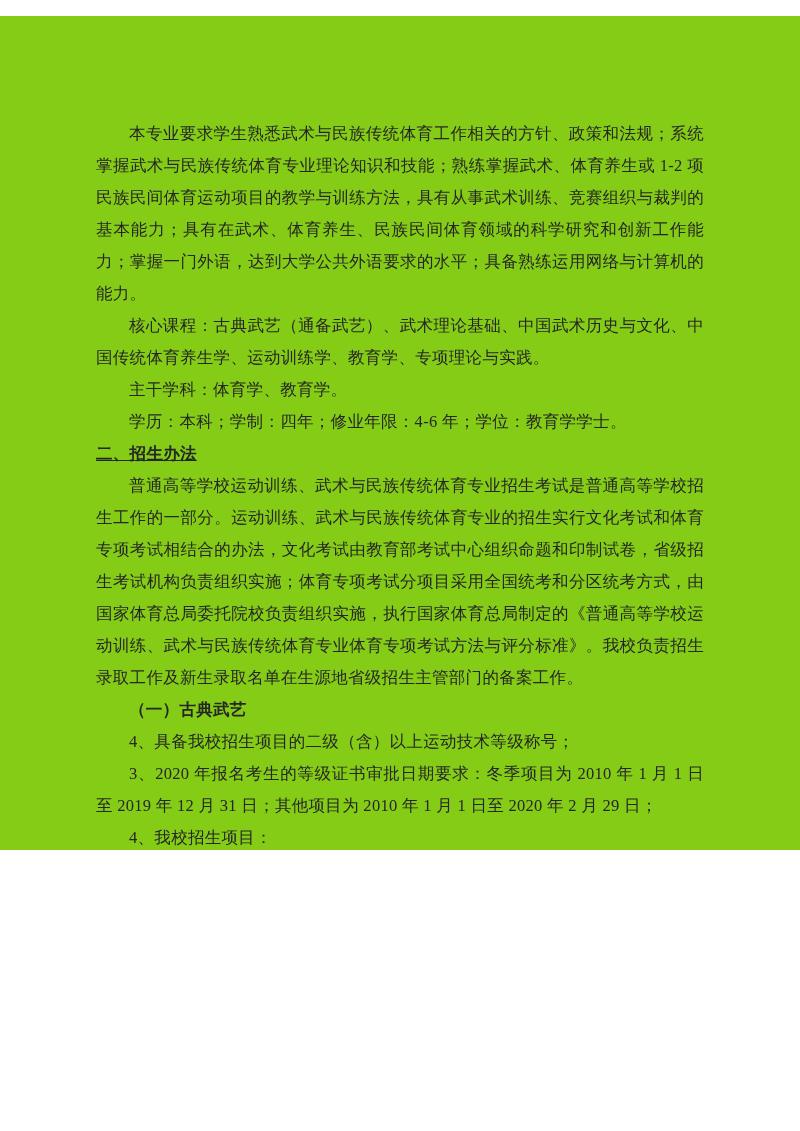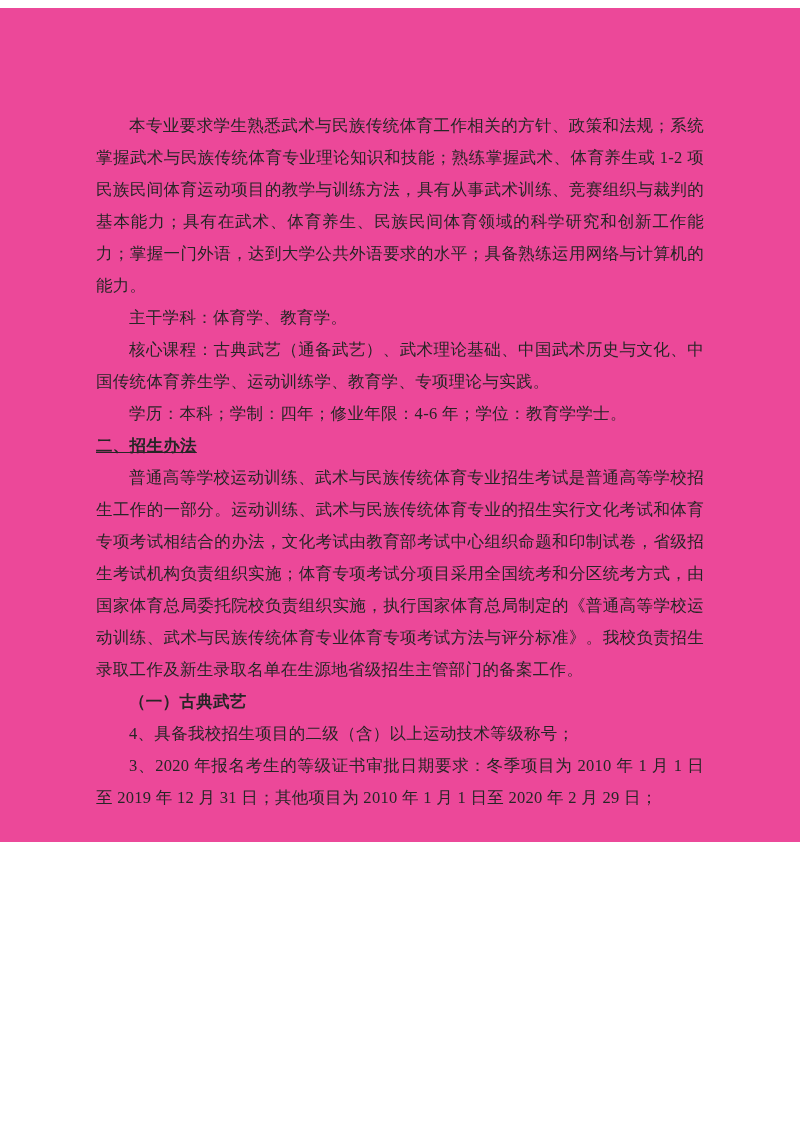--- a/index.html
+++ b/index.html
@@ -4,22 +4,22 @@
 <style>
   html, body {
     margin: 0;
     padding: 0;
     background: #ffffff;
   }
   .page {
     position: relative;
     width: 800px;
     height: 834px;
-    margin: 8px auto;
-    background: #ec4899;
+    margin: 16px auto;
+    background: #84cc16;
     box-sizing: border-box;
     padding: 102px 96px 0 96px;
     font-family: "Liberation Serif", "DejaVu Serif", serif;
     color: #262626;
     overflow: hidden;
   }
   .page p {
     margin: 0;
     font-size: 16.5px;
     line-height: 32px;
@@ -52,33 +52,34 @@
     text-indent: 1.4em;
   }
 </style>
 </head>
 <body>
 
 <div class="page">
 
   <p class="indent">本专业要求学生熟悉武术与民族传统体育工作相关的方针、政策和法规；系统掌握武术与民族传统体育专业理论知识和技能；熟练掌握武术、体育养生或 1-2 项民族民间体育运动项目的教学与训练方法，具有从事武术训练、竞赛组织与裁判的基本能力；具有在武术、体育养生、民族民间体育领域的科学研究和创新工作能力；掌握一门外语，达到大学公共外语要求的水平；具备熟练运用网络与计算机的能力。</p>
 
+  <p class="indent">核心课程：古典武艺（通备武艺）、武术理论基础、中国武术历史与文化、中国传统体育养生学、运动训练学、教育学、专项理论与实践。</p>
+
   <p class="indent para-subjects">主干学科：体育学、教育学。</p>
-
-  <p class="indent">核心课程：古典武艺（通备武艺）、武术理论基础、中国武术历史与文化、中国传统体育养生学、运动训练学、教育学、专项理论与实践。</p>
 
   <p class="indent para-degree">学历：本科；学制：四年；修业年限：4-6 年；学位：教育学学士。</p>
 
   <p class="h2">二、招生办法</p>
 
   <p class="indent">普通高等学校运动训练、武术与民族传统体育专业招生考试是普通高等学校招生工作的一部分。运动训练、武术与民族传统体育专业的招生实行文化考试和体育专项考试相结合的办法，文化考试由教育部考试中心组织命题和印制试卷，省级招生考试机构负责组织实施；体育专项考试分项目采用全国统考和分区统考方式，由国家体育总局委托院校负责组织实施，执行国家体育总局制定的《普通高等学校运动训练、武术与民族传统体育专业体育专项考试方法与评分标准》。我校负责招生录取工作及新生录取名单在生源地省级招生主管部门的备案工作。</p>
 
   <p class="h3">（一）古典武艺</p>
 
 
   <p class="indent">4、具备我校招生项目的二级（含）以上运动技术等级称号；</p>
 
   <p class="indent">3、2020 年报名考生的等级证书审批日期要求：冬季项目为 2010 年 1 月 1 日至 2019 年 12 月 31 日；其他项目为 2010 年 1 月 1 日至 2020 年 2 月 29 日；</p>
 
+  <p class="indent">4、我校招生项目：</p>
 
 
 
 </div>
 
 </body></html>

